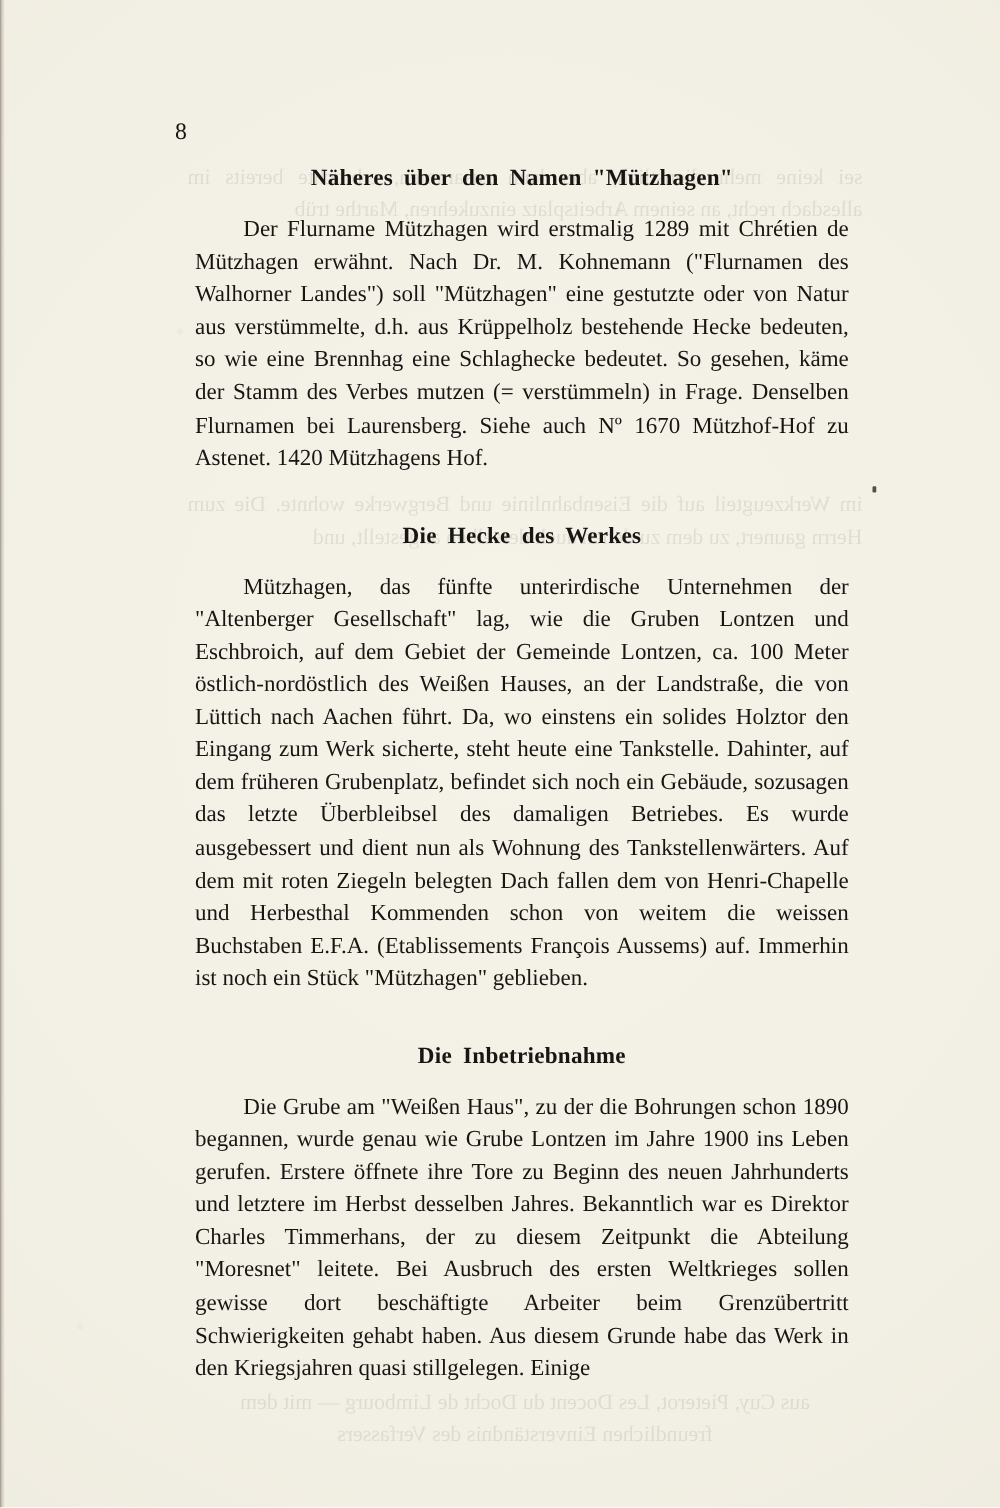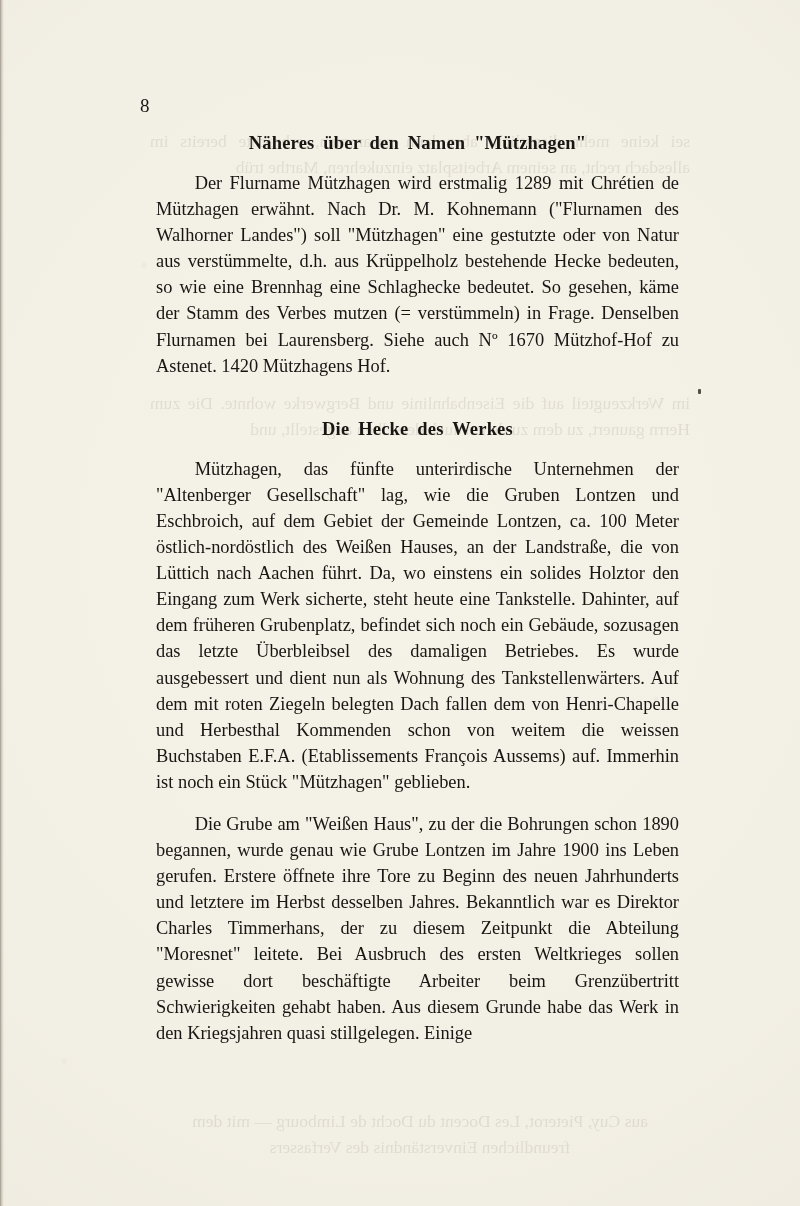--- a/index.html
+++ b/index.html
@@ -132,16 +132,17 @@
   <div class="content">
 
     <div class="folio">8</div>
 
     <h2 class="heading h-first">Näheres über den Namen "Mützhagen"</h2>
     <p class="para">Der Flurname Mützhagen wird erstmalig 1289 mit Chrétien de Mützhagen erwähnt. Nach Dr. M. Kohnemann ("Flurnamen des Walhorner Landes") soll "Mützhagen" eine gestutzte oder von Natur aus verstümmelte, d.h. aus Krüppelholz bestehende Hecke bedeuten, so wie eine Brennhag eine Schlaghecke bedeutet. So gesehen, käme der Stamm des Verbes mutzen (= verstümmeln) in Frage. Denselben Flurnamen bei Laurensberg. Siehe auch Nº 1670 Mützhof-Hof zu Astenet. 1420 Mützhagens Hof.</p>
 
     <h2 class="heading h-second">Die Hecke des Werkes</h2>
     <p class="para">Mützhagen, das fünfte unterirdische Unternehmen der "Altenberger Gesellschaft" lag, wie die Gruben Lontzen und Eschbroich, auf dem Gebiet der Gemeinde Lontzen, ca. 100 Meter östlich-nordöstlich des Weißen Hauses, an der Landstraße, die von Lüttich nach Aachen führt. Da, wo einstens ein solides Holztor den Eingang zum Werk sicherte, steht heute eine Tankstelle. Dahinter, auf dem früheren Grubenplatz, befindet sich noch ein Gebäude, sozusagen das letzte Überbleibsel des damaligen Betriebes. Es wurde ausgebessert und dient nun als Wohnung des Tankstellenwärters. Auf dem mit roten Ziegeln belegten Dach fallen dem von Henri-Chapelle und Herbesthal Kommenden schon von weitem die weissen Buchstaben E.F.A. (Etablissements François Aussems) auf. Immerhin ist noch ein Stück "Mützhagen" geblieben.</p>
 
+    <h2 class="heading h-third">Die Inbetriebnahme</h2>
     <p class="para">Die Grube am "Weißen Haus", zu der die Bohrungen schon 1890 begannen, wurde genau wie Grube Lontzen im Jahre 1900 ins Leben gerufen. Erstere öffnete ihre Tore zu Beginn des neuen Jahrhunderts und letztere im Herbst desselben Jahres. Bekanntlich war es Direktor Charles Timmerhans, der zu diesem Zeitpunkt die Abteilung "Moresnet" leitete. Bei Ausbruch des ersten Weltkrieges sollen gewisse dort beschäftigte Arbeiter beim Grenzübertritt Schwierigkeiten gehabt haben. Aus diesem Grunde habe das Werk in den Kriegsjahren quasi stillgelegen. Einige</p>
 
   </div>
 </div>
 
 </body></html>

